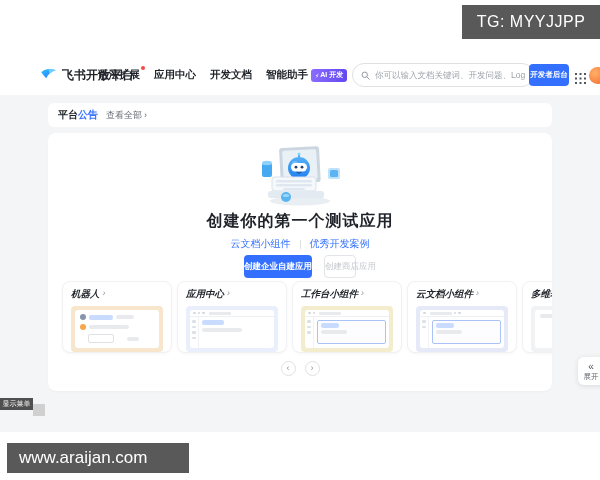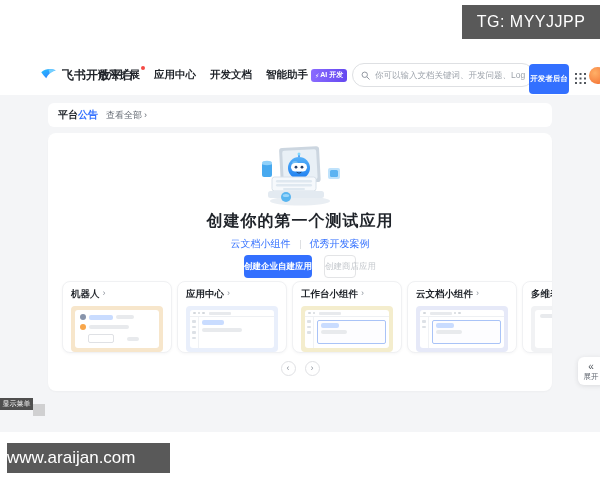--- a/index.html
+++ b/index.html
@@ -10,23 +10,23 @@
     color:#1f2329; -webkit-font-smoothing:antialiased;
   }
 
   
   .tg-badge {
     position:absolute; left:462px; top:5px; width:138px; height:34px;
     background:#595959; color:#fff; font-size:16px; letter-spacing:.5px;
     display:flex; align-items:center; justify-content:center; z-index:50;
   }
   .site-badge {
-    position:absolute; left:7px; top:443px; width:163px; height:30px;
+    position:absolute; left:7px; top:443px; width:182px; height:30px;
     background:#595959; color:#fff; font-size:17px;
-    display:flex; align-items:center; padding-left:0; z-index:50;
+    display:flex; align-items:center; padding-left:12px; z-index:50;
   }
 
   
   .screen { position:absolute; left:0; top:55px; width:600px; height:377px; background:#fff; }
 
   
   .app-header { position:absolute; left:12px; top:0; width:600px; height:40px; background:#fff; z-index:5; }
   .brand { position:absolute; left:28px; top:0; height:40px; display:flex; align-items:center; gap:5px; }
   .brand-name { font-size:12px; font-weight:700; color:#1f2329; white-space:nowrap; }
   .main-nav { position:absolute; left:86px; top:0; height:40px; display:flex; align-items:center; gap:14px; }
@@ -42,21 +42,21 @@
     position:absolute; left:340px; top:8px; width:182px; height:24px;
     border:1px solid #dee0e3; border-radius:13px; background:#fff;
     display:flex; align-items:center; padding:0 8px; gap:5px;
   }
   .search-box input {
     border:none; outline:none; flex:1; font-size:8.5px; color:#1f2329; background:transparent;
     font-family:"Liberation Sans","DejaVu Sans",sans-serif;
   }
   .search-box input::placeholder { color:#9da3ab; }
   .console-btn {
-    position:absolute; left:517px; top:9px; width:40px; height:30px;
+    position:absolute; left:517px; top:9px; width:40px; height:22px;
     background:#3370ff; color:#fff; border:none; border-radius:4px;
     font-size:7.5px; font-weight:600; cursor:pointer; white-space:nowrap;
     display:flex; align-items:center; justify-content:center;
     font-family:"Liberation Sans","DejaVu Sans",sans-serif;
   }
   .grid-icon { position:absolute; left:563px; top:15px; width:11px; height:11px; cursor:pointer; }
   .avatar {
     position:absolute; left:577px; top:12px; width:17px; height:17px; border-radius:50%;
     background:radial-gradient(circle at 35% 35%, #ffb067, #f2682c); cursor:pointer;
   }
@@ -96,21 +96,21 @@
     font-size:8.5px; cursor:pointer; white-space:nowrap;
     font-family:"Liberation Sans","DejaVu Sans",sans-serif;
   }
 
   
   .cards-row { position:absolute; left:14px; top:148px; height:74px; display:flex; gap:5px; }
   .cap-card {
     width:110px; height:72px; background:#fff; border:1px solid #f0f1f3; border-radius:8px;
     padding:6px 8px; cursor:pointer; flex:0 0 auto; box-shadow:0 1px 3px rgba(31,35,41,.04);
   }
-  .cap-head { display:flex; align-items:flex-start; gap:3px; font-size:9.5px; font-weight:700; color:#1f2329; white-space:nowrap; }
+  .cap-head { display:flex; align-items:flex-start; gap:3px; font-size:9.5px; font-weight:700; color:#1f2329; white-space:nowrap;font-style:italic; }
   .cap-chev { color:#8f959e; font-weight:400; font-size:9px; }
   .mock { margin-top:5px; height:46px; border-radius:4px; padding:4px; overflow:hidden; }
 
   
   .mock-inner { background:#fff; border-radius:3px; height:100%; padding:4px 5px; }
   .mrow { display:flex; align-items:center; gap:3px; margin-bottom:4px; }
   .mdot { width:6px; height:6px; border-radius:50%; background:#8794ab; flex:0 0 auto; }
   .mdot.orange { background:#f8a64a; }
   .mpill { height:5px; border-radius:2px; background:#c9dcff; }
   .mbar { height:4px; border-radius:2px; background:#e8eaed; }

